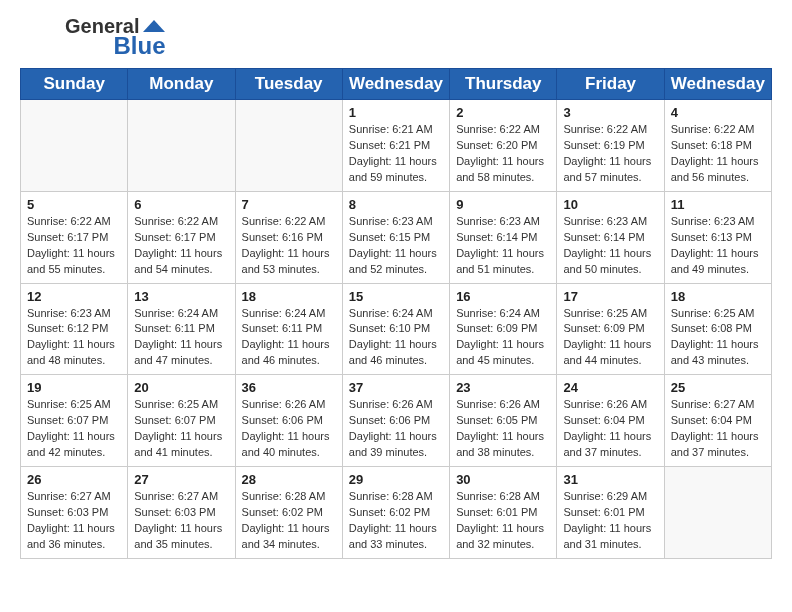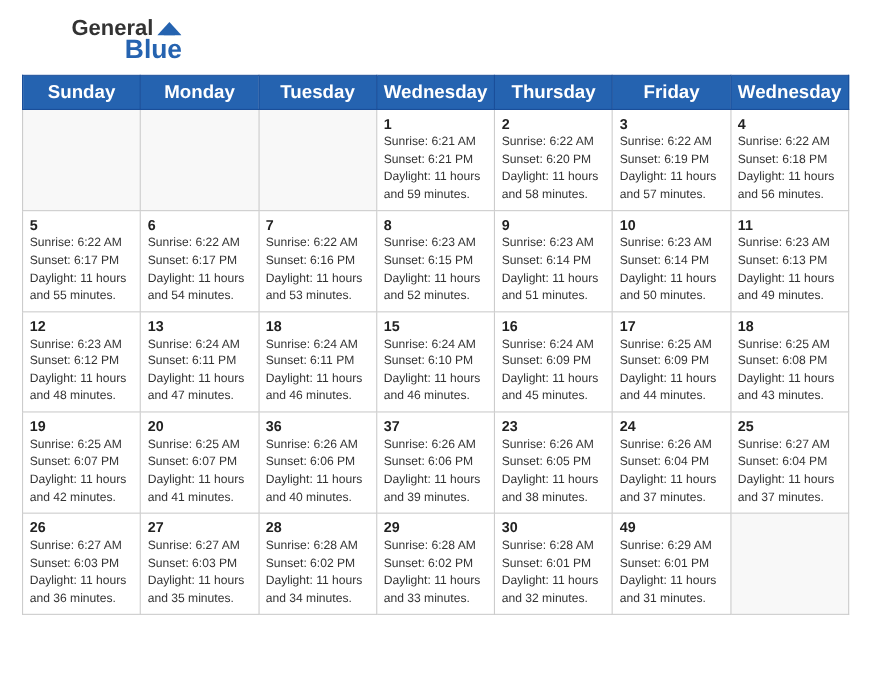--- a/index.html
+++ b/index.html
@@ -246,20 +246,20 @@
           </td>
           <td>
             <span class="day-number">29</span>
             <div class="day-info">Sunrise: 6:28 AM<br>Sunset: 6:02 PM<br>Daylight: 11 hours and 33 minutes.</div>
           </td>
           <td>
             <span class="day-number">30</span>
             <div class="day-info">Sunrise: 6:28 AM<br>Sunset: 6:01 PM<br>Daylight: 11 hours and 32 minutes.</div>
           </td>
           <td>
-            <span class="day-number">49</span>
+            <span class="day-number">31</span>
             <div class="day-info">Sunrise: 6:29 AM<br>Sunset: 6:01 PM<br>Daylight: 11 hours and 31 minutes.</div>
           </td>
           <td class="empty"></td>
         </tr>
       </tbody>
   </table>
 </div>
 
 </body></html>

